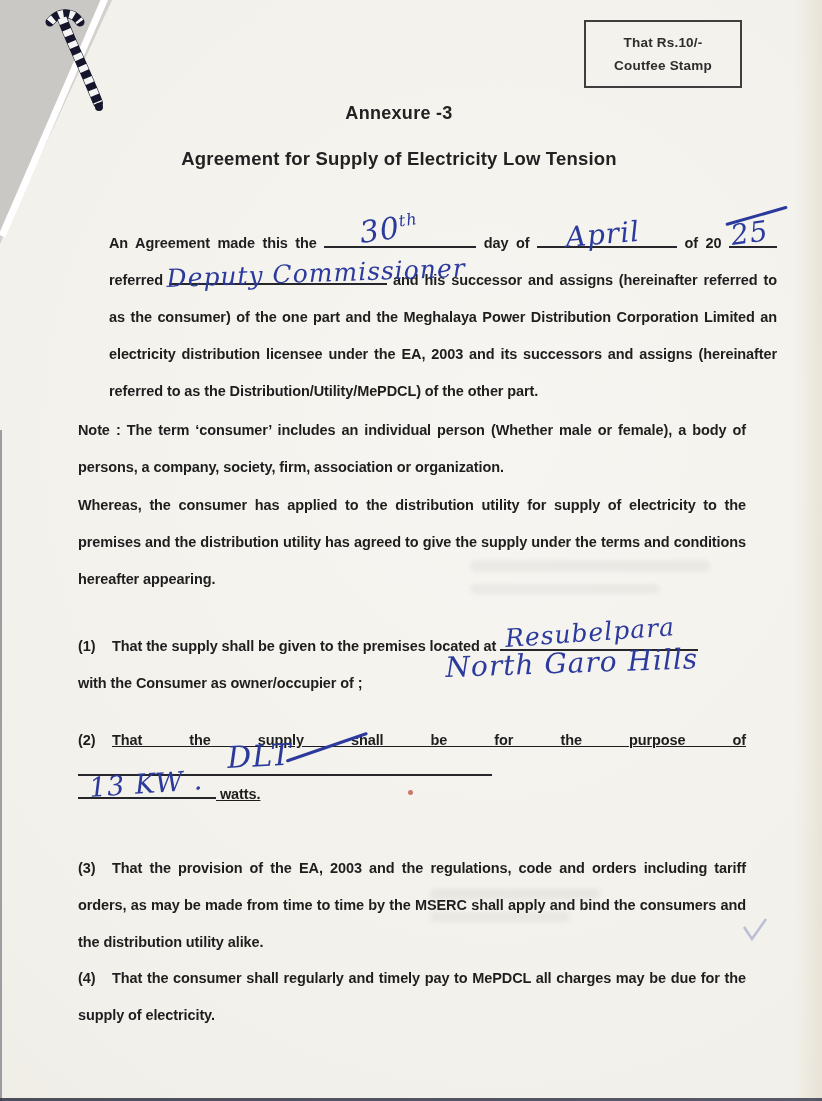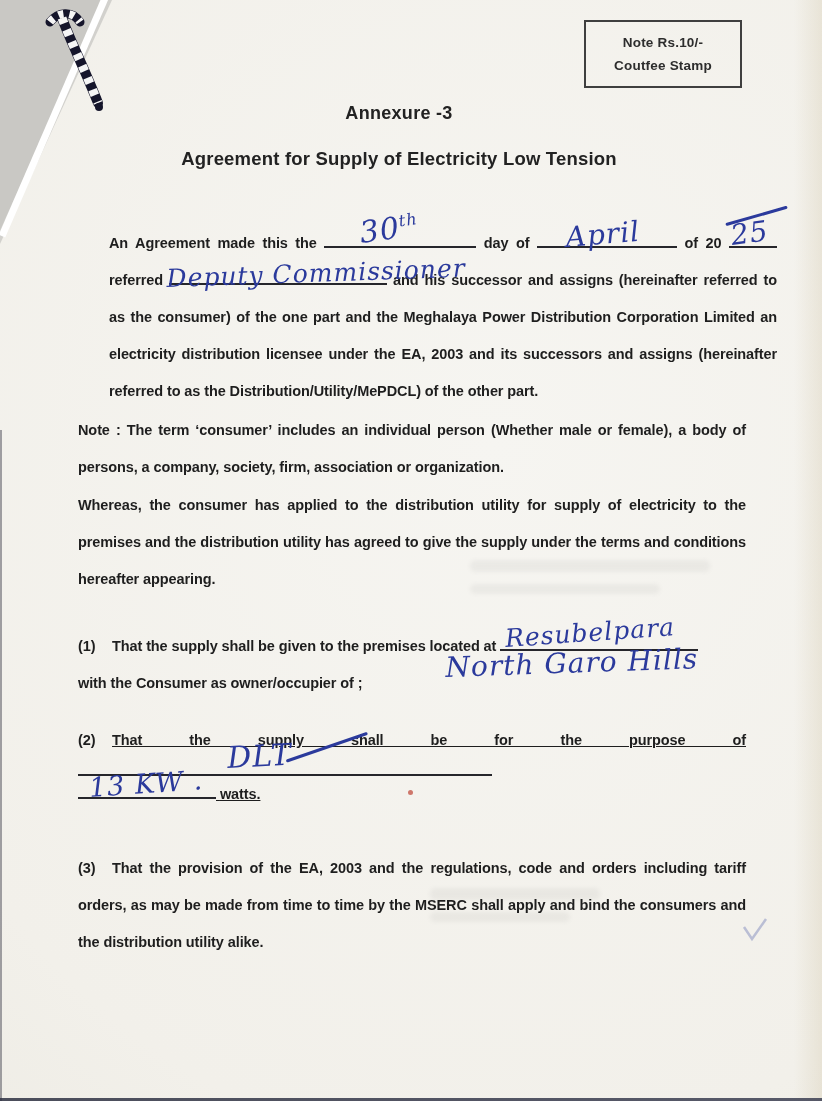--- a/index.html
+++ b/index.html
@@ -80,21 +80,21 @@
   <div class="smudge" style="left:470px;top:560px;width:240px;height:12px;"></div>
   <div class="smudge" style="left:470px;top:584px;width:190px;height:10px;"></div>
   <div class="smudge" style="left:430px;top:888px;width:170px;height:12px;"></div>
   <div class="smudge" style="left:430px;top:912px;width:140px;height:10px;"></div>
   <div class="red-dot"></div>
   <svg class="faint-check" width="30" height="30" viewBox="0 0 30 30">
     <path d="M4 12 L12 24 L26 4" stroke="#3a4aa0" stroke-width="2.5" fill="none"></path>
   </svg>
 
   <div class="stamp-box">
-    <span>Note Rs.10/-</span>
+    <span>That Rs.10/-</span>
     <span>Coutfee Stamp</span>
   </div>
 
   <div class="h-annexure">Annexure -3</div>
   <div class="h-title">Agreement for Supply of Electricity Low Tension</div>
 
   <div class="para justify" style="top:225px;margin-left:31px;">
     <span>An Agreement made this the</span>
     <span class="blank" style="width:152px;"><span class="hw hw-day"><span>30</span><sup>th</sup></span></span>
     <span>day of</span>
@@ -132,14 +132,17 @@
     <div class="c2-line3">
       <span class="blank" style="width:138px;"><span class="hw hw-kw">13 KW .</span></span>
       <span>watts.</span>
     </div>
   </div>
 
   <div class="para justify" style="top:850px;">
     <span class="cnum">(3)</span><span>That the provision of the EA, 2003 and the regulations, code and orders including tariff orders, as may be made from time to time by the MSERC shall apply and bind the consumers and the distribution utility alike.</span>
   </div>
 
+  <div class="para justify" style="top:960px;">
+    <span class="cnum">(4)</span><span>That the consumer shall regularly and timely pay to MePDCL all charges may be due for the supply of electricity.</span>
+  </div>
 
 </div>
 
 </body></html>

